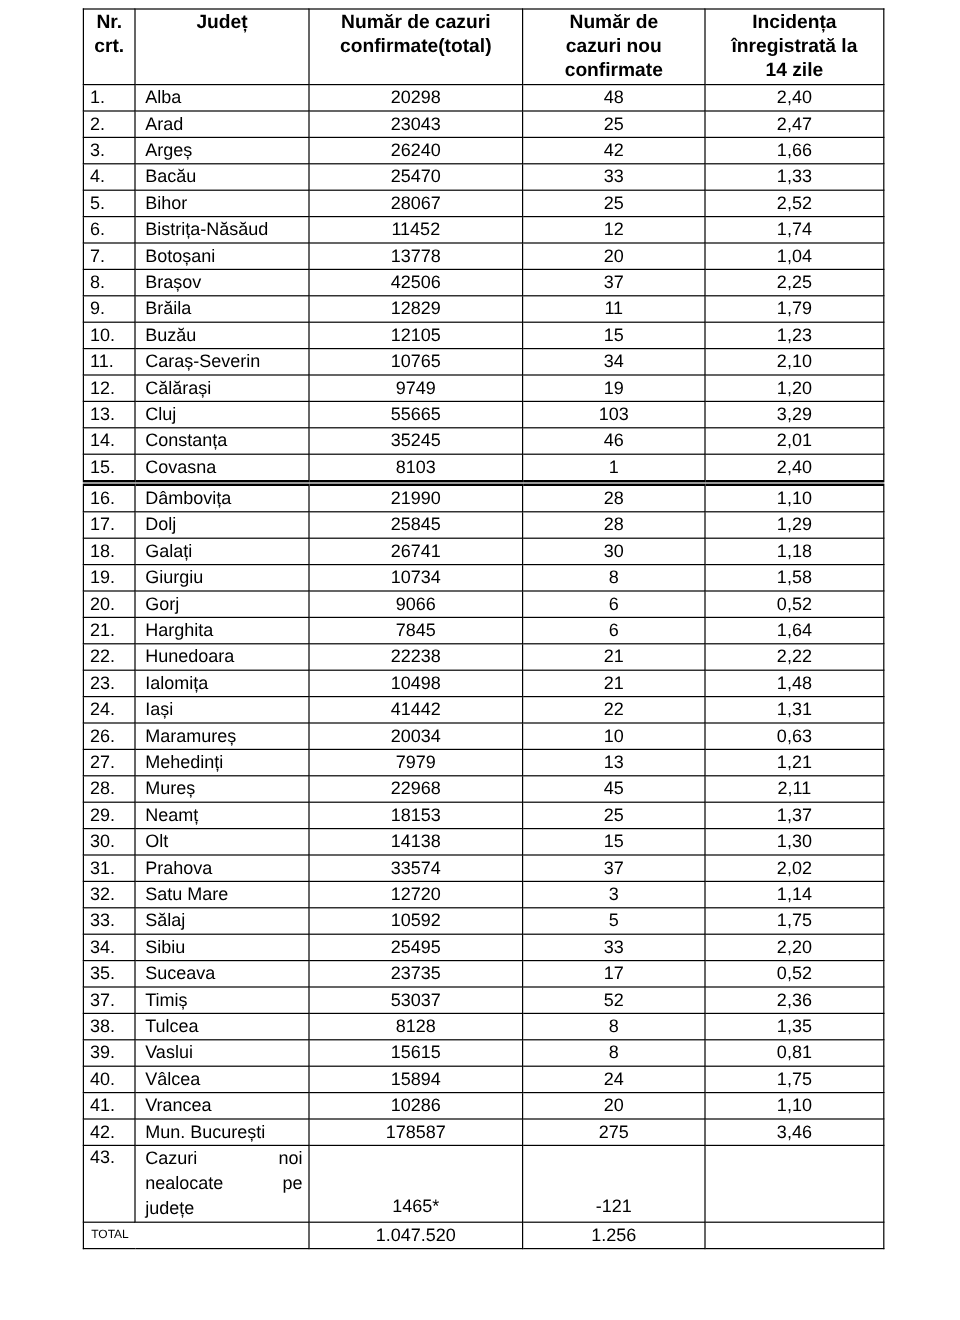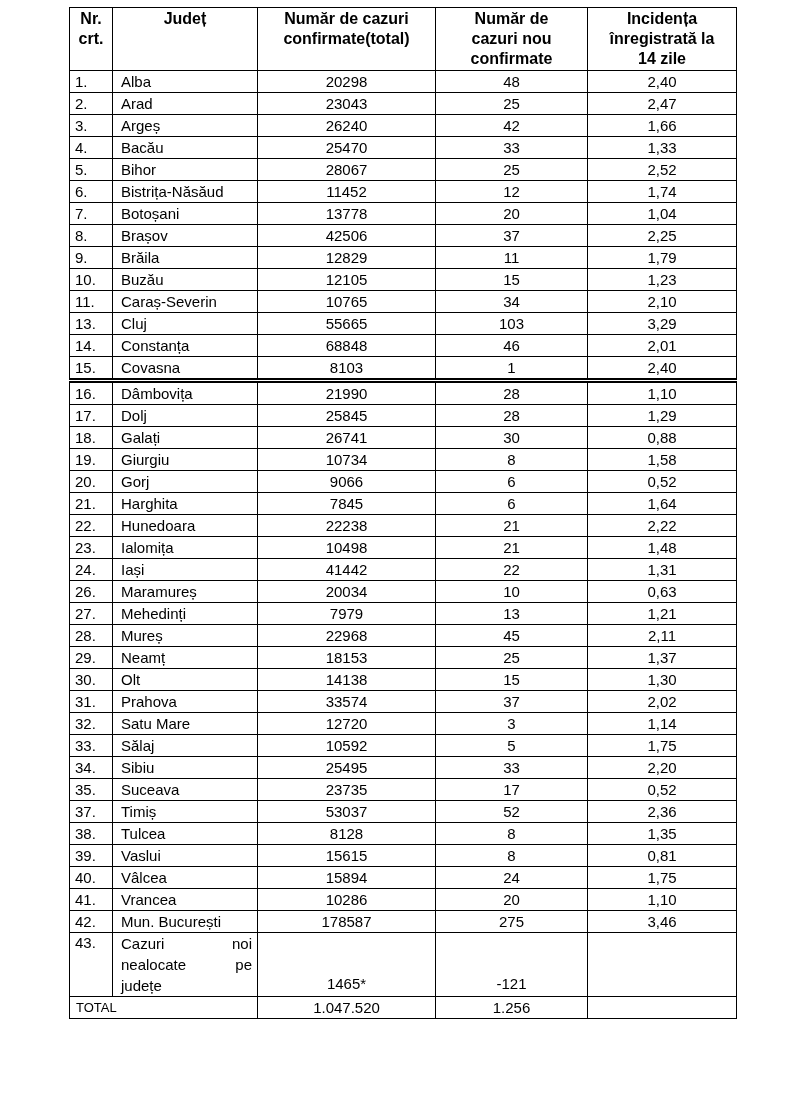--- a/index.html
+++ b/index.html
@@ -22,21 +22,21 @@
   }
   .c-nr    { text-align:left; padding-left:5px; }
   .c-judet { text-align:left; padding-left:8px; padding-right:5px; }
   .c-num   { text-align:center; }
   tr.split td { border-top:5px double #000; }
   .v-top    { vertical-align:top; }
   .v-bottom { vertical-align:bottom; padding-bottom:2px; }
   .j43 { white-space:normal; }
   .j43 div { text-align:justify; text-align-last:justify; line-height:21px; }
   .j43 div:last-child { text-align-last:left; }
-  .total-label { text-align:left; padding-left:6px; font-size:13px; }
+  .total-label { text-align:left; padding-left:6px; font-size:10px; }
 </style>
 </head>
 <body>
 
 <div class="page">
   <table>
     <colgroup>
       <col style="width:43px">
       <col style="width:145px">
       <col style="width:178px">
@@ -140,30 +140,37 @@
           <td class="c-num">1,23</td>
         </tr>
         <tr>
           <td class="c-nr">11.</td>
           <td class="c-judet">Caraș-Severin</td>
           <td class="c-num">10765</td>
           <td class="c-num">34</td>
           <td class="c-num">2,10</td>
         </tr>
         <tr>
+          <td class="c-nr">12.</td>
+          <td class="c-judet">Călărași</td>
+          <td class="c-num">9749</td>
+          <td class="c-num">19</td>
+          <td class="c-num">1,20</td>
+        </tr>
+        <tr>
           <td class="c-nr">13.</td>
           <td class="c-judet">Cluj</td>
           <td class="c-num">55665</td>
           <td class="c-num">103</td>
           <td class="c-num">3,29</td>
         </tr>
         <tr>
           <td class="c-nr">14.</td>
           <td class="c-judet">Constanța</td>
-          <td class="c-num">68848</td>
+          <td class="c-num">35245</td>
           <td class="c-num">46</td>
           <td class="c-num">2,01</td>
         </tr>
         <tr>
           <td class="c-nr">15.</td>
           <td class="c-judet">Covasna</td>
           <td class="c-num">8103</td>
           <td class="c-num">1</td>
           <td class="c-num">2,40</td>
         </tr>
@@ -179,21 +186,21 @@
           <td class="c-judet">Dolj</td>
           <td class="c-num">25845</td>
           <td class="c-num">28</td>
           <td class="c-num">1,29</td>
         </tr>
         <tr>
           <td class="c-nr">18.</td>
           <td class="c-judet">Galați</td>
           <td class="c-num">26741</td>
           <td class="c-num">30</td>
-          <td class="c-num">0,88</td>
+          <td class="c-num">1,18</td>
         </tr>
         <tr>
           <td class="c-nr">19.</td>
           <td class="c-judet">Giurgiu</td>
           <td class="c-num">10734</td>
           <td class="c-num">8</td>
           <td class="c-num">1,58</td>
         </tr>
         <tr>
           <td class="c-nr">20.</td>

